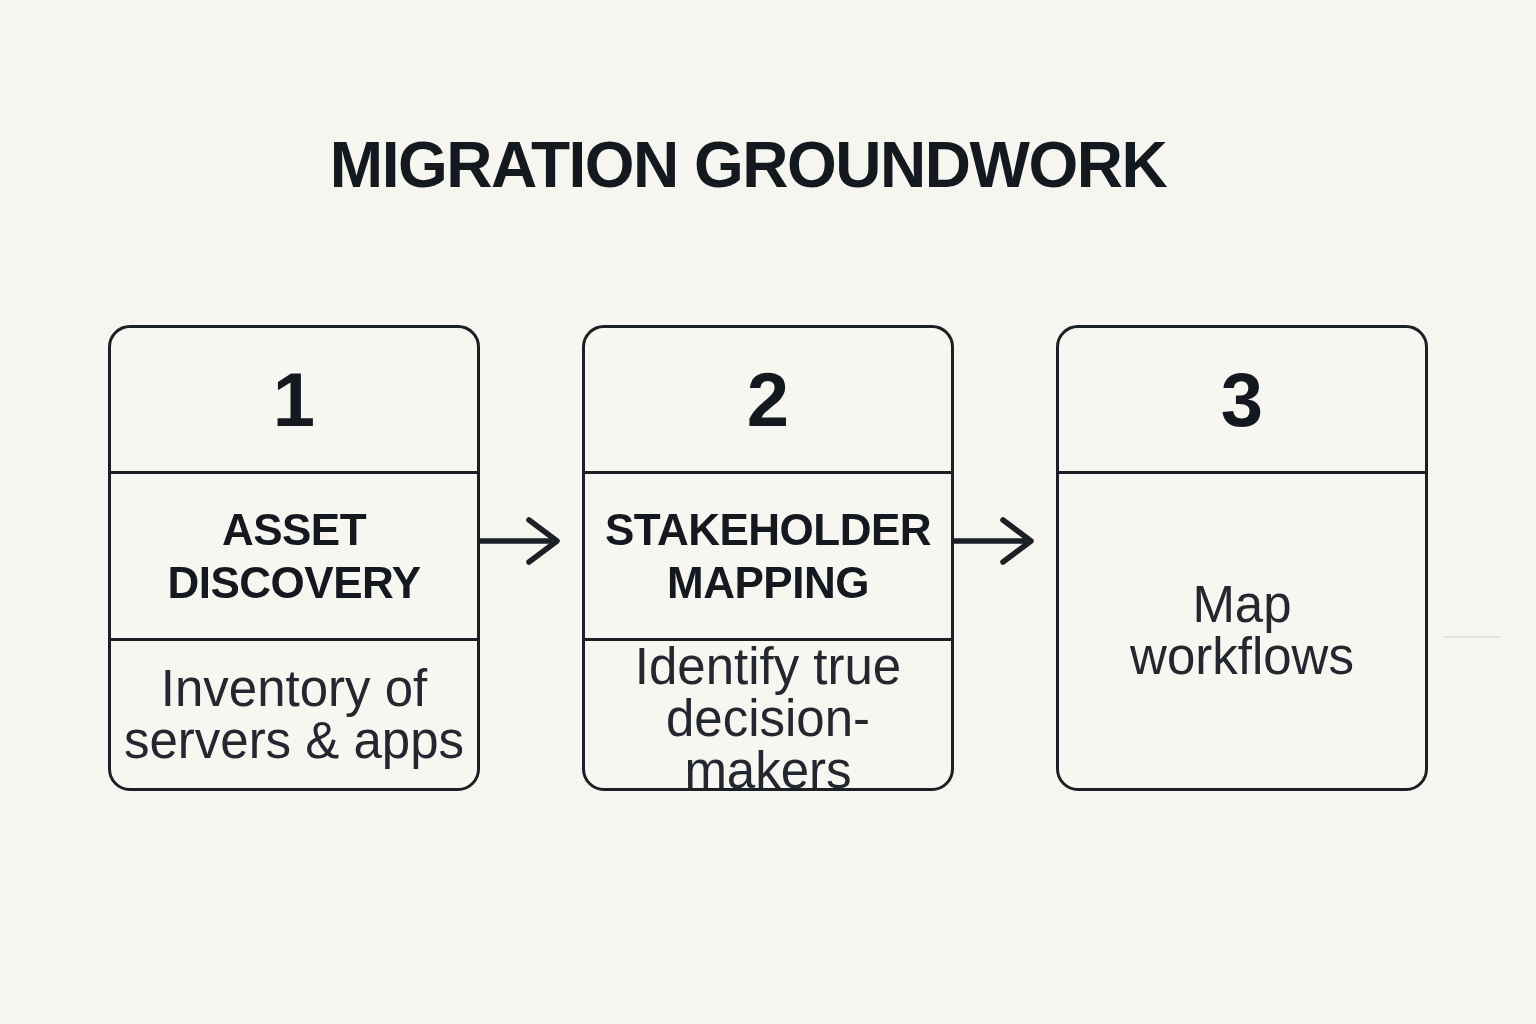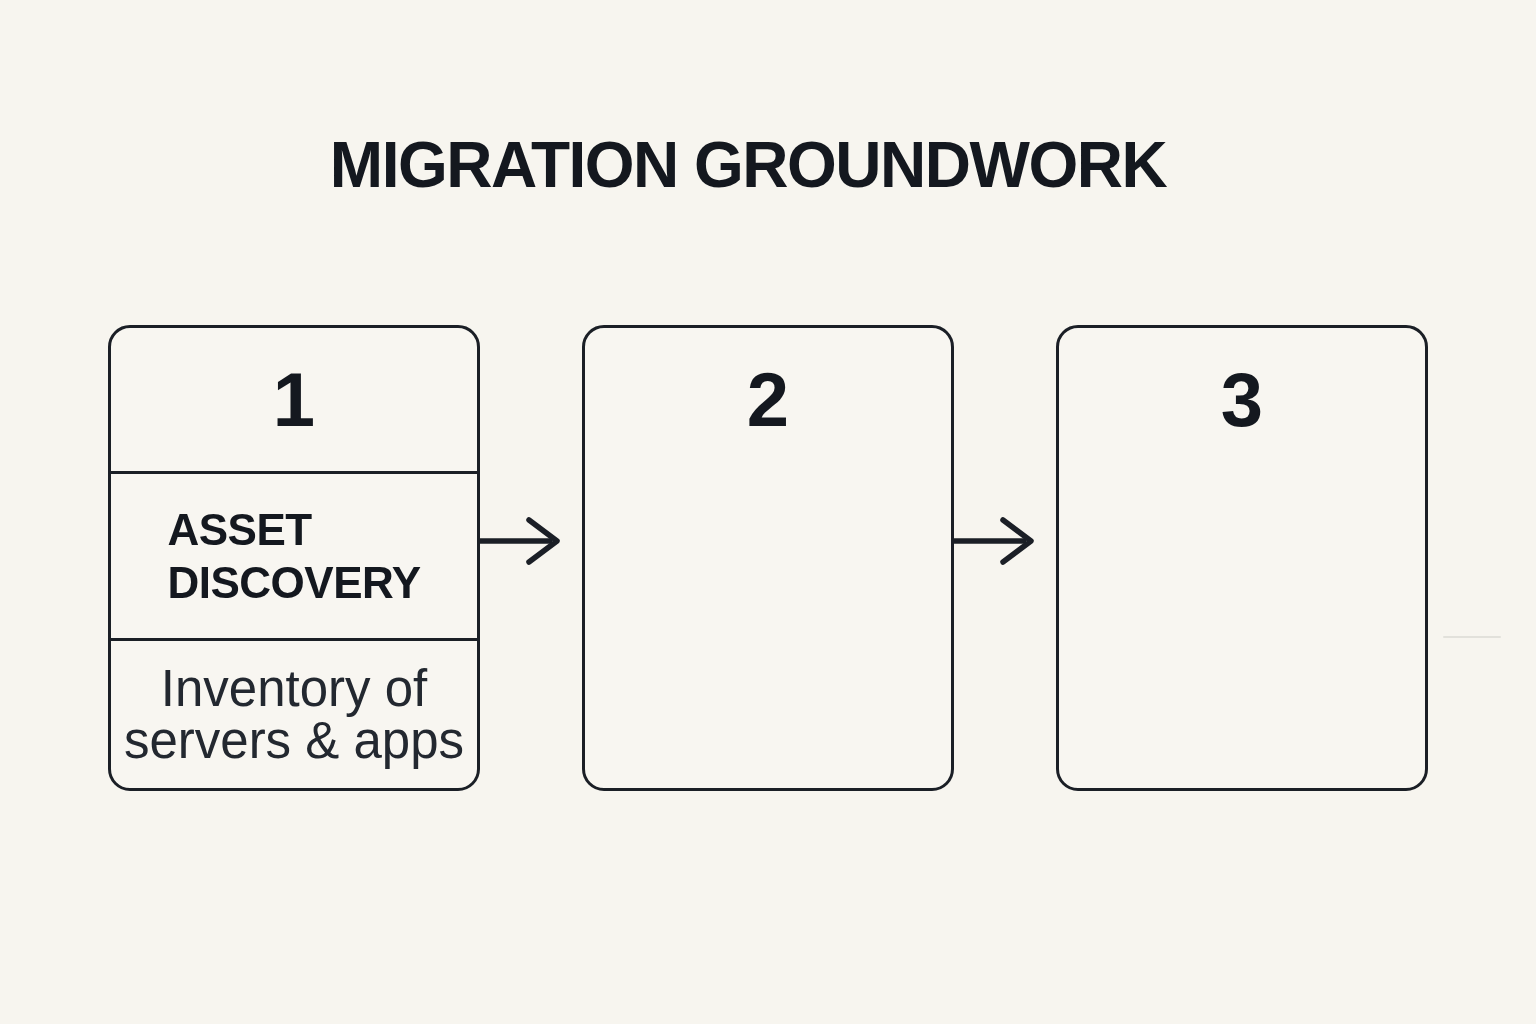--- a/index.html
+++ b/index.html
@@ -55,20 +55,21 @@
     font-size: 76px;
     font-weight: bold;
     color: var(--c-heading);
   }
   .step-title-cell {
     flex: 0 0 167px;
     border-top: 3px solid var(--c-border);
     display: flex;
     align-items: center;
     justify-content: center;
+    text-align: center;
     font-size: 44px;
     font-weight: bold;
     letter-spacing: -0.5px;
     line-height: 53px;
     color: var(--c-heading);
     white-space: pre-line;
   }
   .step-desc-cell {
     flex: 1 1 auto;
     border-top: 3px solid var(--c-border);
@@ -122,28 +123,34 @@
 
   <div class="arrow-gap">
     <svg width="102" height="56" viewBox="0 0 102 56">
       <line x1="0" y1="28" x2="72" y2="28" stroke="var(--c-arrow)" stroke-width="5.5"></line>
       <polyline points="49,7 77,28 49,49" fill="none" stroke="var(--c-arrow)" stroke-width="5.5" stroke-linecap="round" stroke-linejoin="round"></polyline>
     </svg>
   </div>
 
   <div class="step-card">
     <div class="step-number-cell">2</div>
+    <div class="step-title-cell">STAKEHOLDER
+MAPPING</div>
+    <div class="step-desc-cell">Identify true
+decision-makers</div>
   </div>
 
   <div class="arrow-gap">
     <svg width="102" height="56" viewBox="0 0 102 56">
       <line x1="0" y1="28" x2="72" y2="28" stroke="var(--c-arrow)" stroke-width="5.5"></line>
       <polyline points="49,7 77,28 49,49" fill="none" stroke="var(--c-arrow)" stroke-width="5.5" stroke-linecap="round" stroke-linejoin="round"></polyline>
     </svg>
   </div>
 
   <div class="step-card">
     <div class="step-number-cell">3</div>
+    <div class="step-desc-cell">Map
+workflows</div>
   </div>
 
 </div>
 
 <div class="faint-artifact"></div>
 
 </body></html>

